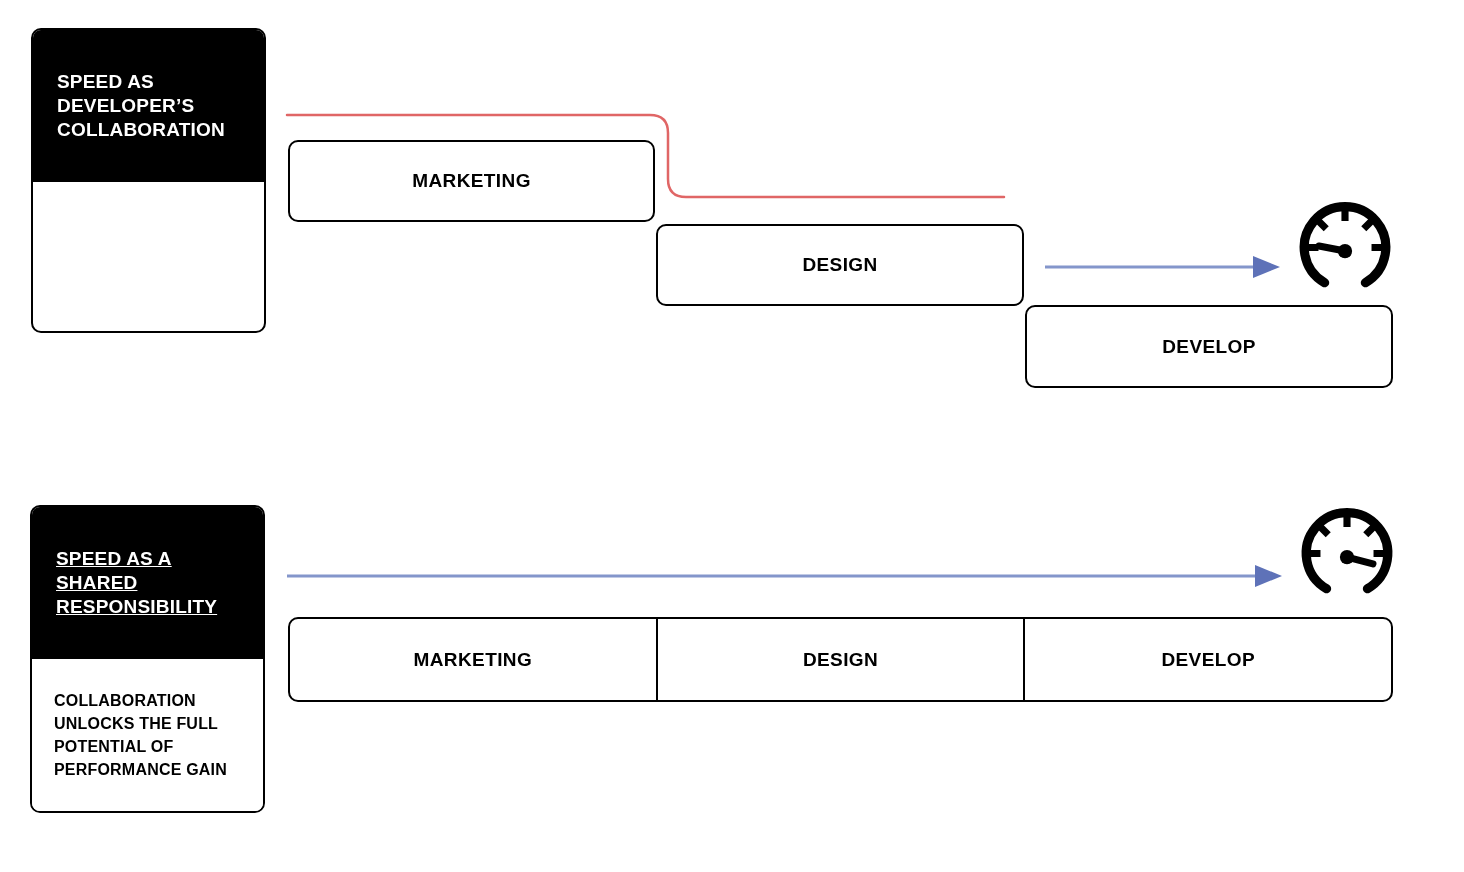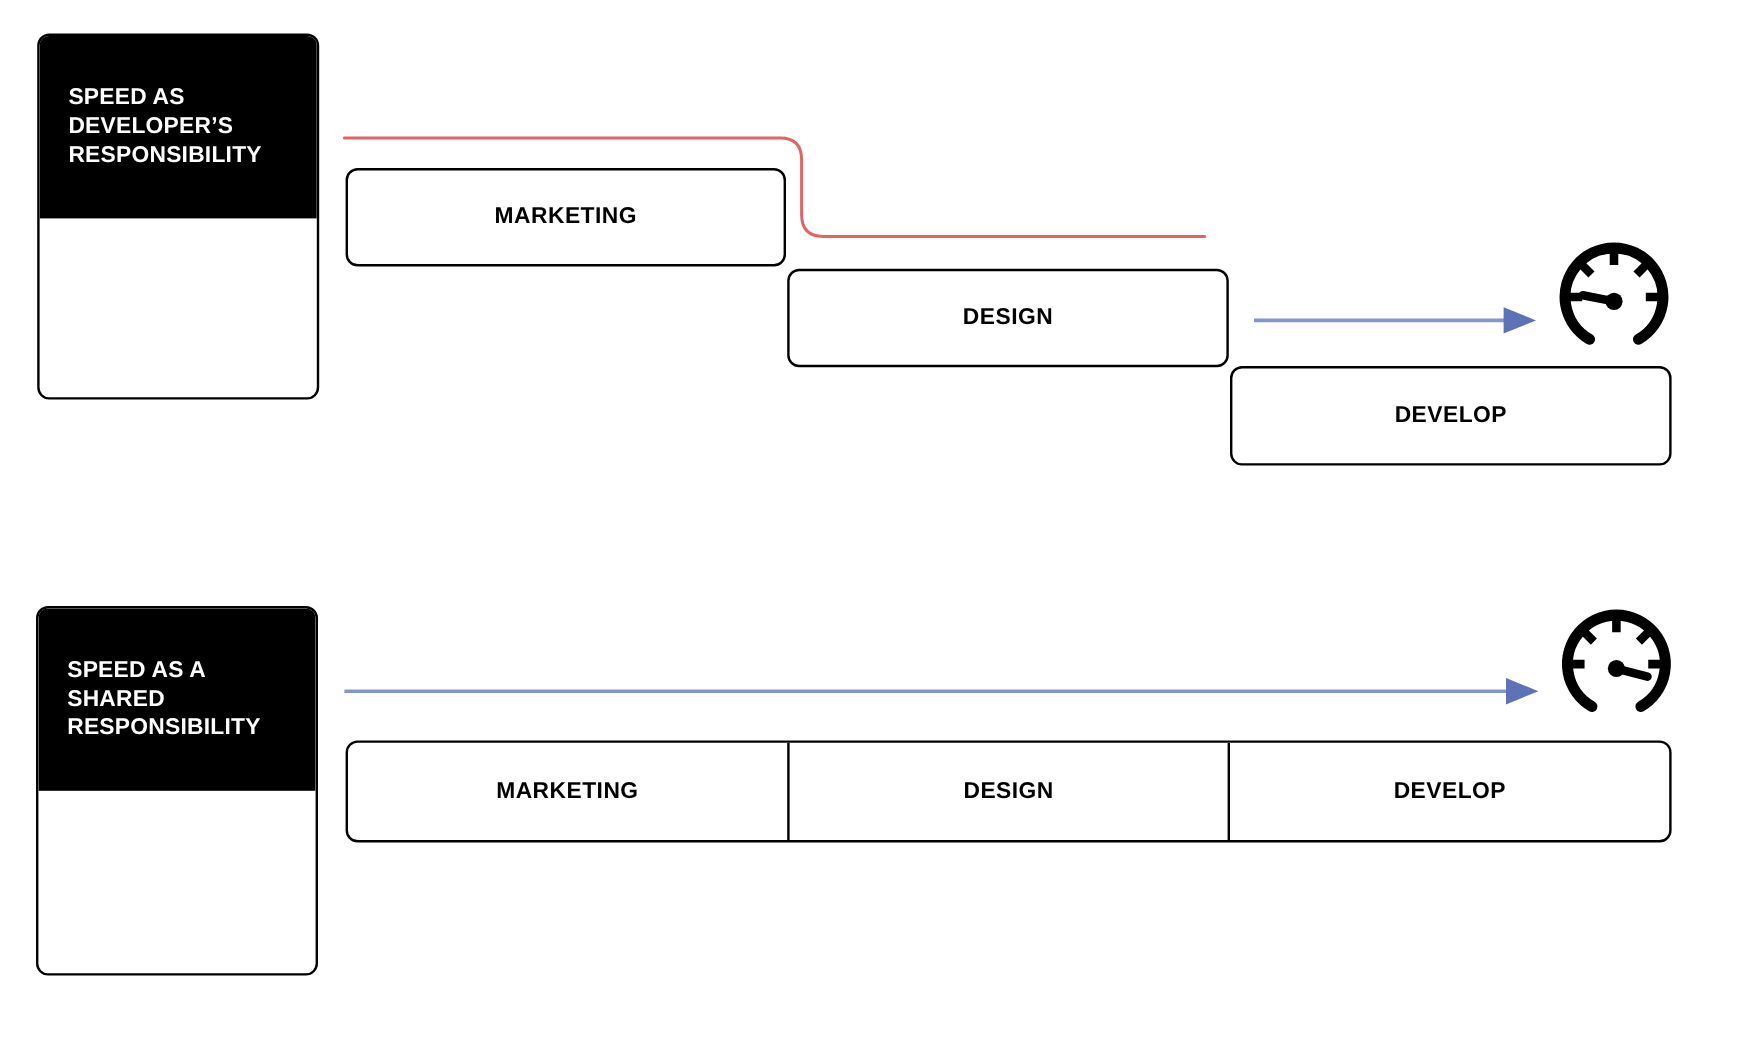--- a/index.html
+++ b/index.html
@@ -105,38 +105,41 @@
       <polygon points="1253,256 1253,278 1280,267" fill="#5e72b8"></polygon>
     </g>
     <g>
       <line x1="287" y1="576" x2="1256" y2="576" stroke="#8496cb" stroke-width="3"></line>
       <polygon points="1255,565 1255,587 1282,576" fill="#5e72b8"></polygon>
     </g>
   </svg>
 
   <div class="info-card" style="left:31px; top:28px; height:305px;">
     <div class="card-black" style="height:152px;">
-      <p class="card-title">SPEED AS DEVELOPER’S RESPONSIBILITY</p>
+      <p class="card-title">SPEED AS DEVELOPER’S COLLABORATION</p>
     </div>
   </div>
 
   <div class="phase-box" style="left:288px; top:140px; width:367px; height:82px;">MARKETING</div>
   <div class="phase-box" style="left:656px; top:224px; width:368px; height:82px;">DESIGN</div>
   <div class="phase-box" style="left:1025px; top:305px; width:368px; height:83px;">DEVELOP</div>
 
   <svg class="gauge" style="left:1294px; top:194px;" width="102" height="102" viewBox="0 0 100 100">
     <path d="M 30 87 A 40 40 0 1 1 70 87" fill="none" stroke="#000" stroke-width="9" stroke-linecap="round"></path>
     <path d="M 7 52.4 L 24 52.4 M 19.6 22 L 31.6 34 M 50 9.4 L 50 26.4 M 80.4 22 L 68.4 34 M 93 52.4 L 76 52.4" stroke="#000" stroke-width="7" fill="none"></path>
     <line x1="50" y1="56" x2="24.5" y2="51" stroke="#000" stroke-width="7" stroke-linecap="round"></line>
     <circle cx="50" cy="56" r="7" fill="#000"></circle>
   </svg>
 
   <div class="info-card" style="left:30px; top:505px; height:308px;">
-    <div class="card-black" style="height:152px;">
+    <div class="card-black" style="height:152px;text-decoration:underline;">
       <p class="card-title">SPEED AS A SHARED RESPONSIBILITY</p>
+    </div>
+    <div class="card-white" style="height:152px;">
+      <p class="card-sub">COLLABORATION UNLOCKS THE FULL POTENTIAL OF PERFORMANCE GAIN</p>
     </div>
   </div>
 
   <div class="phase-row">
     <div class="row-cell">MARKETING</div>
     <div class="row-cell">DESIGN</div>
     <div class="row-cell">DEVELOP</div>
   </div>
 
   <svg class="gauge" style="left:1296px; top:500px;" width="102" height="102" viewBox="0 0 100 100">

